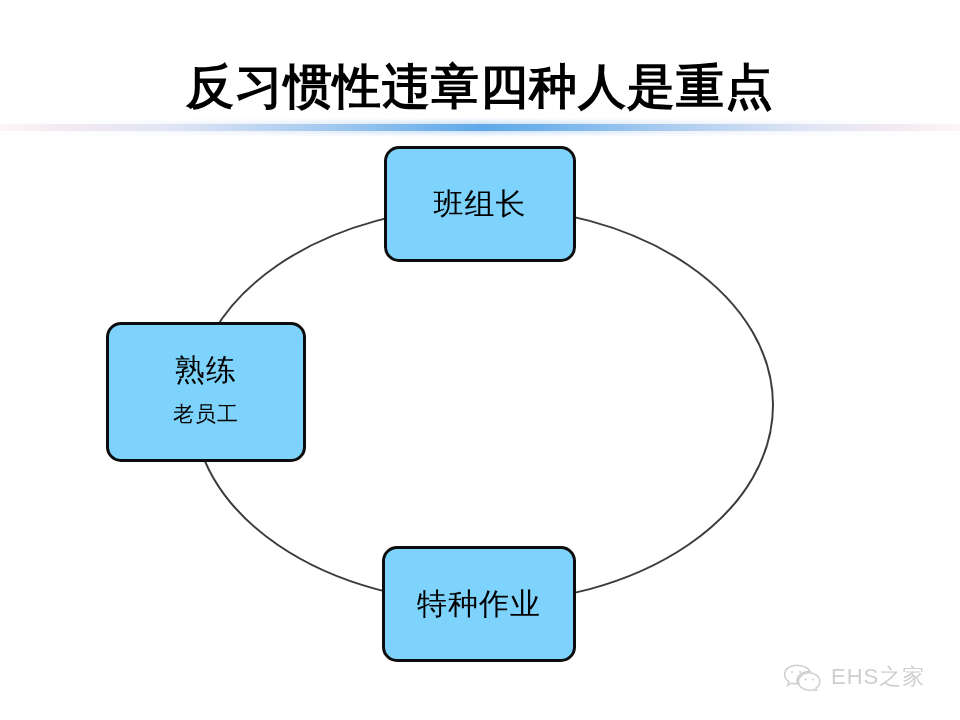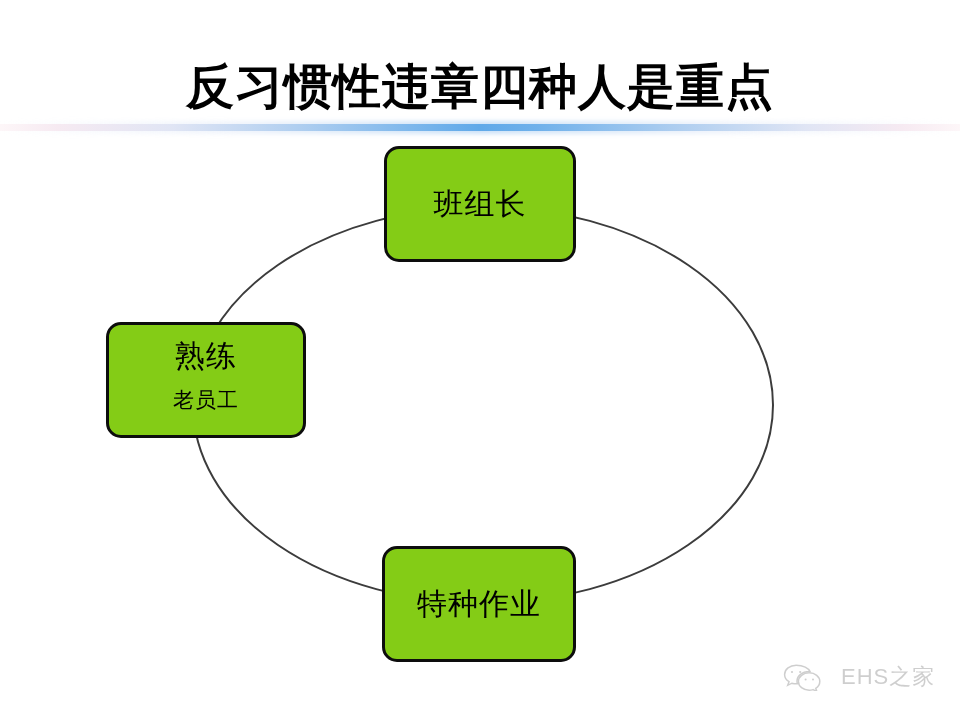--- a/index.html
+++ b/index.html
@@ -80,51 +80,51 @@
   }
   #cycle-ring {
     position: absolute;
     left: 0;
     top: 0;
   }
 
   .cycle-node {
     position: absolute;
     box-sizing: border-box;
-    background: #84cc16;
+    background: #7dd3fc;
     border: 3px solid #0d0d0d;
     border-radius: 15px;
     display: flex;
     flex-direction: column;
     align-items: center;
     justify-content: center;
     color: #000000;
     font-size: 30px;
     line-height: 44px;
     font-weight: 400;
     text-align: center;
     letter-spacing: 1px;
   }
   .cycle-node .line2 {
     font-size: 21px;
   }
 
   #node-top    { left: 384px; top: 16px;  width: 192px; height: 116px; }
   #node-right  { left: 696px; top: 232px; width: 192px; height: 120px; }
   #node-bottom { left: 382px; top: 416px; width: 194px; height: 116px; }
-  #node-left   { left: 106px; top: 192px; width: 200px; height: 116px; font-family: Liberation Mono, monospace; }
+  #node-left   { left: 106px; top: 192px; width: 200px; height: 140px; }
 
   
   #watermark {
     position: absolute;
     left: 782px;
     top: 663px;
     display: flex;
     align-items: center;
-    gap: 17px;
+    gap: 7px;
     opacity: .42;
   }
   #watermark-text {
     font-size: 22px;
     line-height: 22px;
     color: #8d8d8d;
     letter-spacing: 1px;
     white-space: nowrap;
   }
   #wechat-icon { display: block; }

